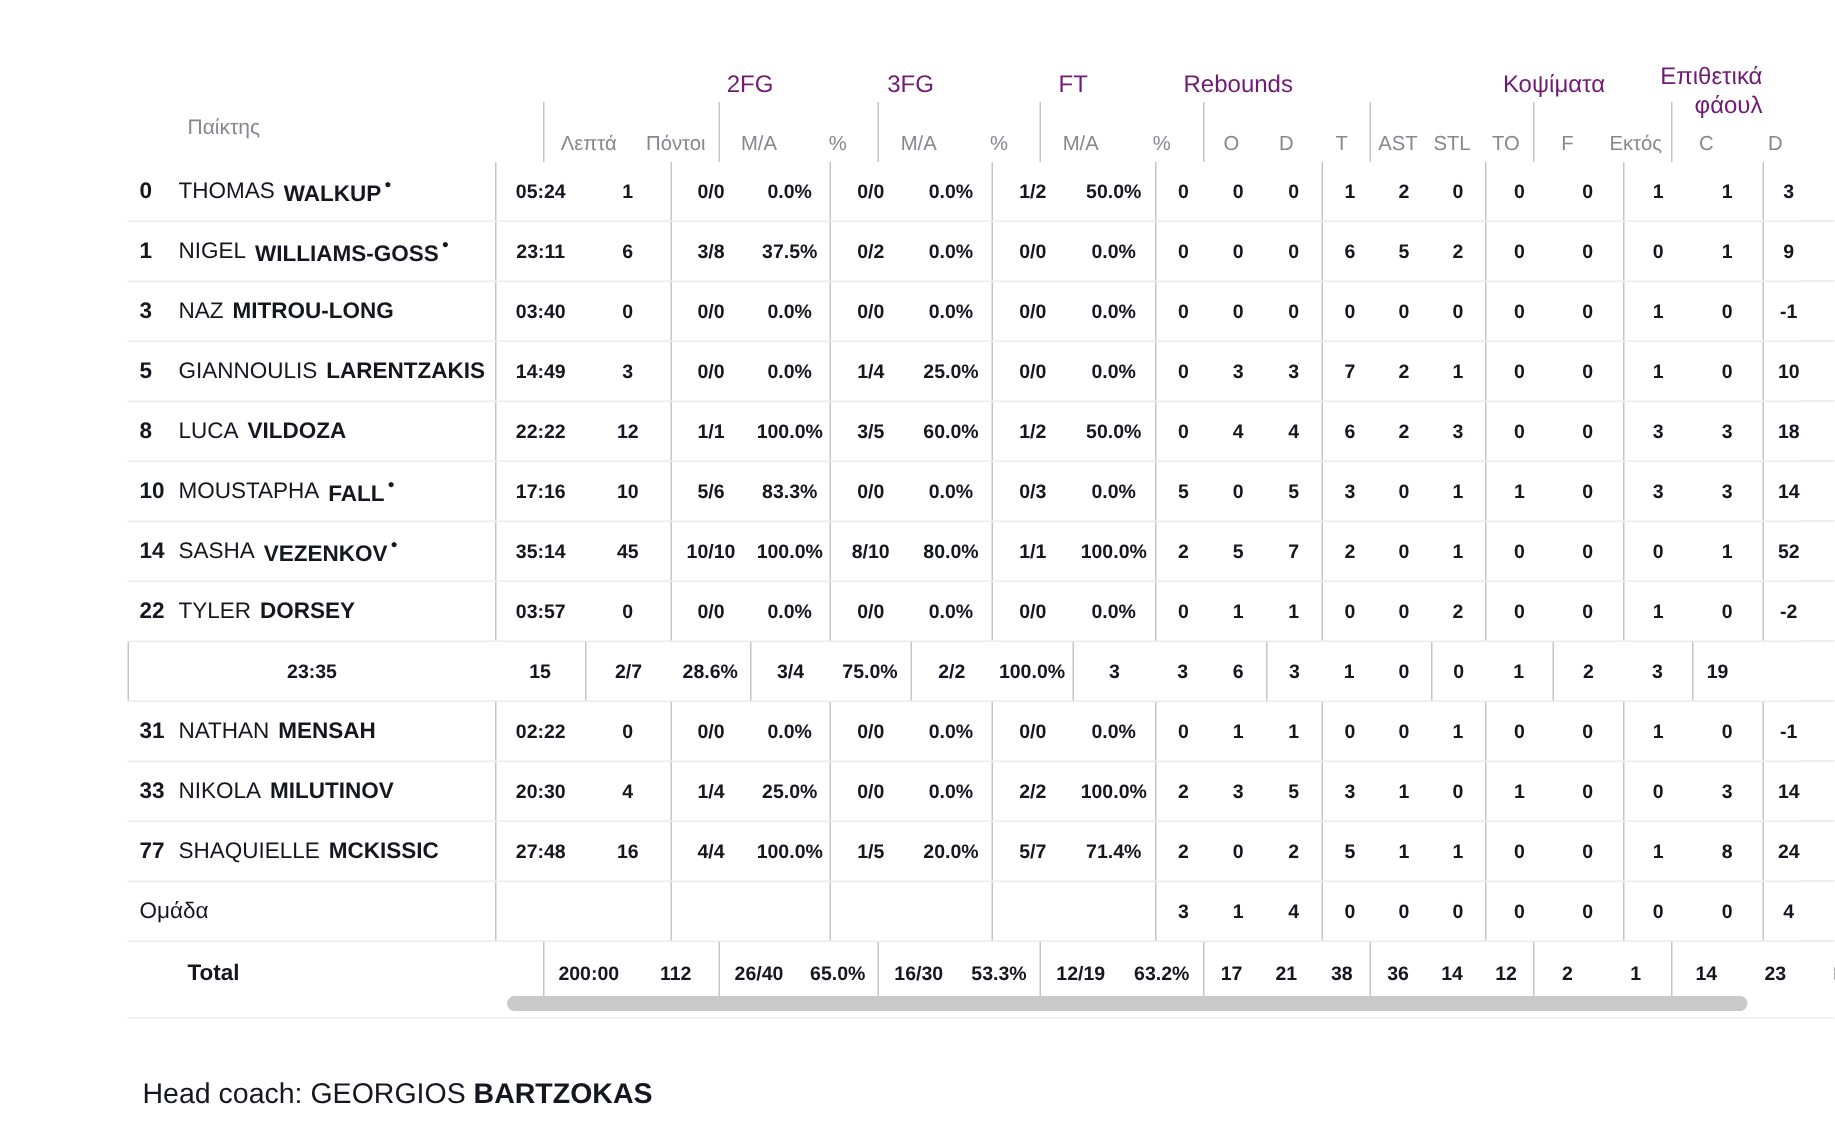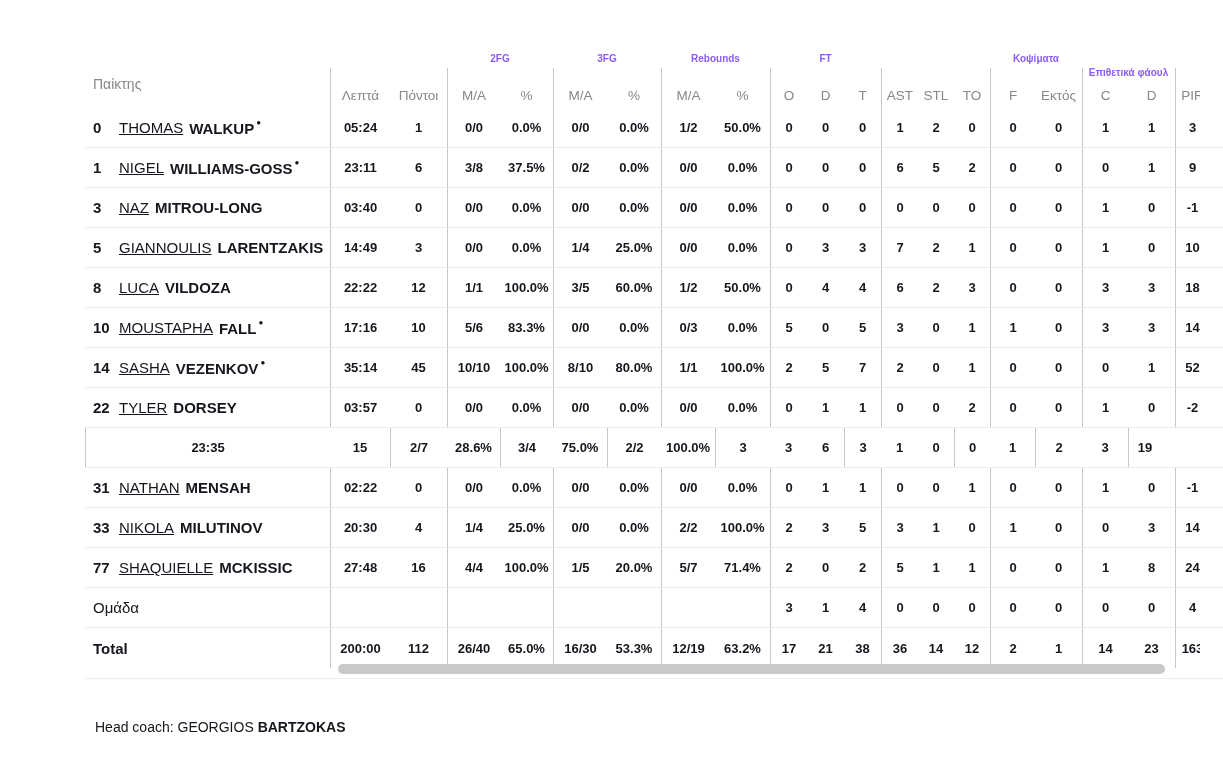--- a/index.html
+++ b/index.html
@@ -10,76 +10,76 @@
 
   
   .grow, .row {
     display:grid;
     height:40px;
   }
   .row {
     grid-template-columns:245px 60px 57px 53px 53px 54px 54px 54px 55px 37px 37px 37px 37px 36px 36px 45px 47px 46px 47px 48px;
     border-bottom:1px solid #ececec;
   }
-  .row.nob { border-bottom:none; }
+  .row.nob { border-bottom:none;margin-left:32px; }
   .grow {
     grid-template-columns:362px 106px 108px 109px 111px 109px 92px 93px 48px;
   }
 
   .gcell { display:flex; align-items:flex-end; justify-content:center;
-    font-size:10px; font-weight:bold; color:#8b5cf6; padding-bottom:3px; line-height:1.2; }
+    font-size:16px; font-weight:normal; color:#701a75; padding-bottom:3px; line-height:1.2; }
   .gcell.two { text-align:right; transform:translateY(14px); }
 
   .cell { display:flex; align-items:center; justify-content:center; height:100%;
     font-size:13px; font-weight:bold; color:#16161f; white-space:nowrap; }
   .bl { border-left:1px solid #c6c6c9; }
   .pir-col { padding-right:14px; }
 
   
   .sub .cell { align-items:flex-end; padding-bottom:5px; font-weight:normal; color:#87878d; font-size:13.5px; }
   .sub .cell.players-h { justify-content:flex-start; padding-left:8px; padding-bottom:16px; font-size:14px; }
 
   
   .pcell { display:flex; align-items:center; justify-content:flex-start; height:100%;
     padding-left:8px; font-size:15px; color:#16161f; white-space:nowrap; }
   .pnum { font-weight:bold; width:26px; flex:0 0 26px; }
-  .pfirst { font-weight:normal; margin-right:6px;text-decoration:underline; }
+  .pfirst { font-weight:normal; margin-right:6px; }
   .plast { font-weight:bold; }
   .starter-dot { font-size:8px; vertical-align:9px; margin-left:2px; }
   .team-label { font-weight:normal; }
   .total-label { font-weight:bold;text-align:right; }
 
   
   .clip-overlay { position:absolute; left:1115px; top:40px; width:23px; height:600px; background:#fff; z-index:5; }
   .clip-overlay .lines { position:absolute; left:0; top:40px; width:100%; height:520px;
     background:repeating-linear-gradient(to bottom, #fff 0px, #fff 39px, #ececec 39px, #ececec 40px); }
 
   
   .hscroll-thumb { position:absolute; left:253px; top:636px; width:827px; height:10px;
     border-radius:5px; background:#c9c9c9; z-index:6; }
   .bottom-line { position:absolute; left:0; top:650px; width:1138px; height:1px; background:#ededed; }
 
   
-  .coach { position:absolute; left:95px; top:719px; font-size:14px; color:#16161f; }
+  .coach { position:absolute; left:95px; top:719px; font-size:19px; color:#16161f; }
   .coach .cfirst { font-weight:normal; }
   .coach .clast { font-weight:bold; }
 </style>
 </head>
 <body>
 
 <div class="page">
 
   <div class="table-wrap">
 
     <div class="grow">
       <div class="gcell"></div>
       <div class="gcell">2FG</div>
       <div class="gcell">3FG</div>
+      <div class="gcell">FT</div>
       <div class="gcell">Rebounds</div>
-      <div class="gcell">FT</div>
       <div class="gcell"></div>
       <div class="gcell">Κοψίματα</div>
       <div class="gcell two">Επιθετικά φάουλ</div>
       <div class="gcell"></div>
     </div>
 
     <div class="row sub nob">
       <div class="cell players-h">Παίκτης</div>
       <div class="cell bl">Λεπτά</div>
       <div class="cell">Πόντοι</div>

